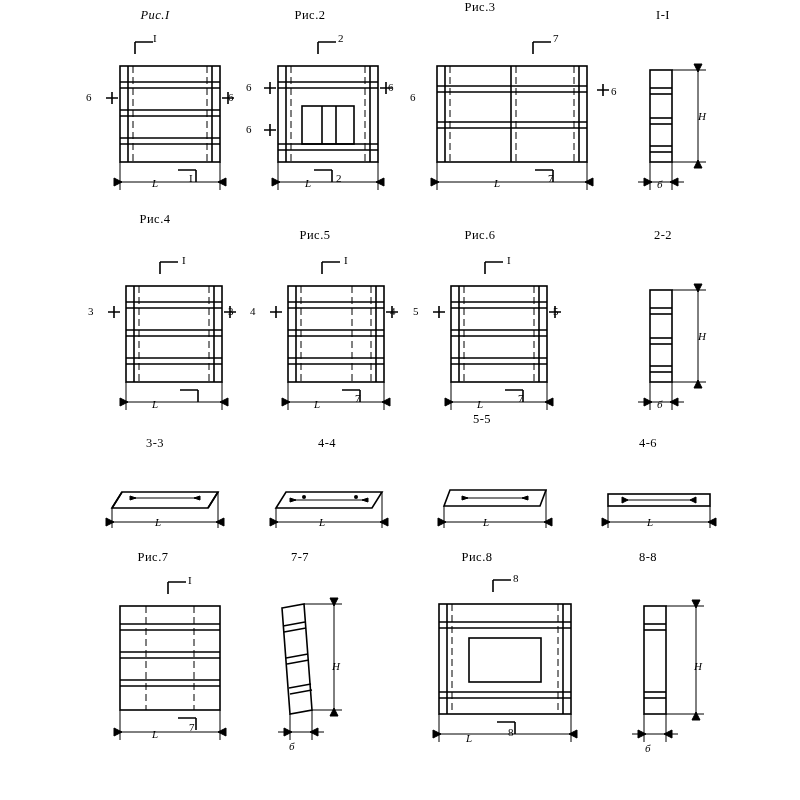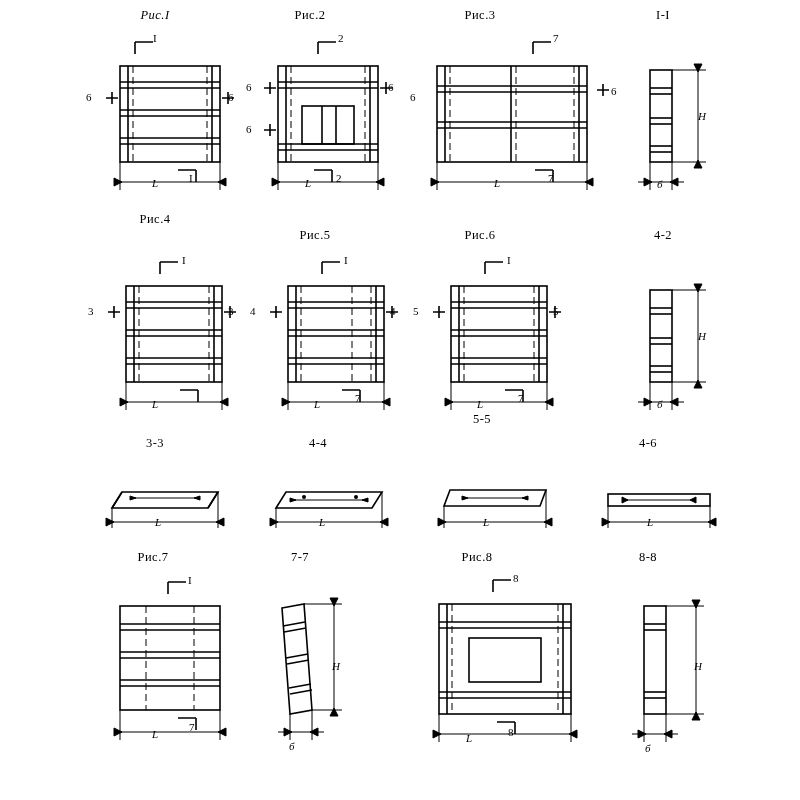--- a/index.html
+++ b/index.html
@@ -16,21 +16,21 @@
   .dash{stroke-dasharray:7 4;}
   .fillw{fill:#fff;}
 </style>
 </head>
 <body>
 
 <div class="sheet">
 
   <div class="cap" style="left:110px;top:8px;width:90px;font-style:italic;">Рис.I</div>
   <div class="cap" style="left:265px;top:8px;width:90px;">Рис.2</div>
-  <div class="cap" style="left:435px;top:8px;width:90px;">Рис.3</div>
+  <div class="cap" style="left:435px;top:0;width:90px;">Рис.3</div>
   <div class="cap" style="left:618px;top:8px;width:90px;">I-I</div>
 
   <div class="fig" style="left:100px;top:30px;">
     <svg width="140" height="170" viewBox="0 0 140 170">
 
       <path class="ln med" d="M35 12 h18 M35 12 v12"></path>
 
       <rect class="ln med fillw" x="20" y="36" width="100" height="96"></rect>
 
       <line class="ln med" x1="28" y1="36" x2="28" y2="132"></line>
@@ -151,21 +151,21 @@
       <path class="ln thin" d="M14 148 l8 4 l-8 4 Z" style="fill:#000"></path>
       <path class="ln thin" d="M48 148 l-8 4 l8 4 Z" style="fill:#000"></path>
     </svg>
   </div>
   <div class="lbl-i" style="left:698px;top:110px;">H</div>
   <div class="lbl-i" style="left:657px;top:178px;">б</div>
 
   <div class="cap" style="left:110px;top:212px;width:90px;">Рис.4</div>
   <div class="cap" style="left:270px;top:228px;width:90px;">Рис.5</div>
   <div class="cap" style="left:435px;top:228px;width:90px;text-align:center;">Рис.6</div>
-  <div class="cap" style="left:618px;top:228px;width:90px;">4-2</div>
+  <div class="cap" style="left:618px;top:228px;width:90px;">2-2</div>
 
   <div class="fig" style="left:100px;top:252px;">
     <svg width="140" height="170" viewBox="0 0 140 170">
       <path class="ln med" d="M60 10 h18 M60 10 v12"></path>
       <rect class="ln med fillw" x="26" y="34" width="96" height="96"></rect>
       <line class="ln med" x1="34" y1="34" x2="34" y2="130"></line>
       <line class="ln thin dash" x1="39" y1="34" x2="39" y2="130"></line>
       <line class="ln med" x1="114" y1="34" x2="114" y2="130"></line>
       <line class="ln thin dash" x1="109" y1="34" x2="109" y2="130"></line>
       <line class="ln med" x1="26" y1="50" x2="122" y2="50"></line>
@@ -268,21 +268,21 @@
       <line class="ln thin" x1="42" y1="130" x2="42" y2="158"></line>
       <line class="ln thin" x1="8" y1="150" x2="54" y2="150"></line>
       <path class="ln thin" d="M14 146 l8 4 l-8 4 Z" style="fill:#000"></path>
       <path class="ln thin" d="M48 146 l-8 4 l8 4 Z" style="fill:#000"></path>
     </svg>
   </div>
   <div class="lbl-i" style="left:698px;top:330px;">H</div>
   <div class="lbl-i" style="left:657px;top:398px;">б</div>
 
   <div class="cap" style="left:110px;top:436px;width:90px;">3-3</div>
-  <div class="cap" style="left:273px;top:436px;width:90px;">4-4</div>
+  <div class="cap" style="left:282px;top:436px;width:90px;">4-4</div>
   <div class="cap" style="left:437px;top:412px;width:90px;">5-5</div>
   <div class="cap" style="left:603px;top:436px;width:90px;">4-6</div>
 
   <div class="fig" style="left:100px;top:460px;">
     <svg width="140" height="80" viewBox="0 0 140 80">
       <path class="ln med fillw" d="M22 32 L118 32 L108 48 L12 48 Z"></path>
       <line class="ln med" x1="22" y1="32" x2="12" y2="48"></line>
       <line class="ln med" x1="118" y1="32" x2="108" y2="48"></line>
 
       <line class="ln thin" x1="30" y1="38" x2="100" y2="38"></line>

